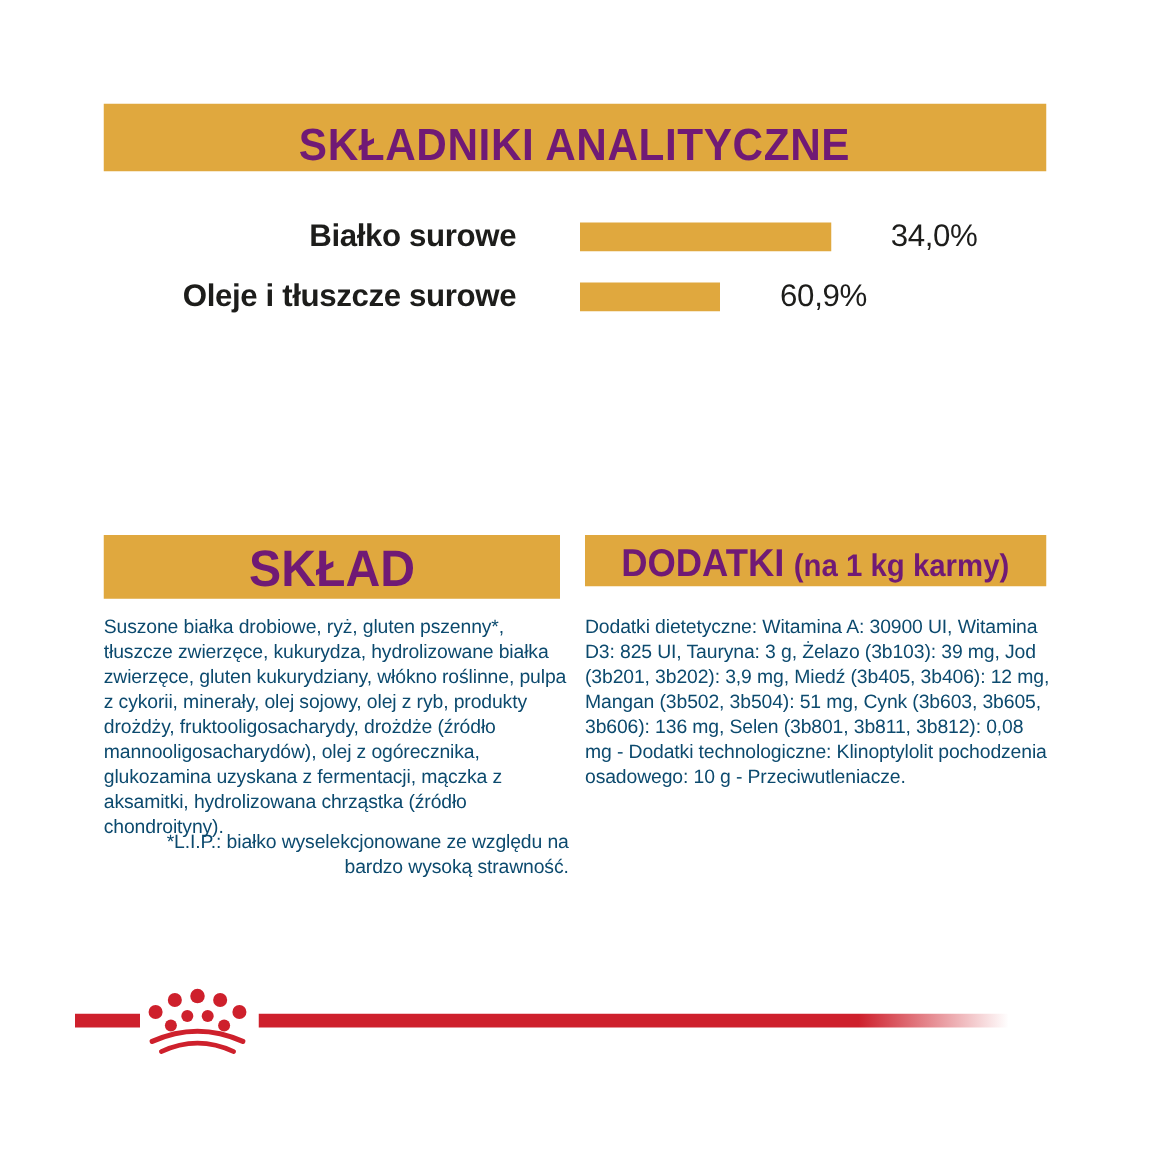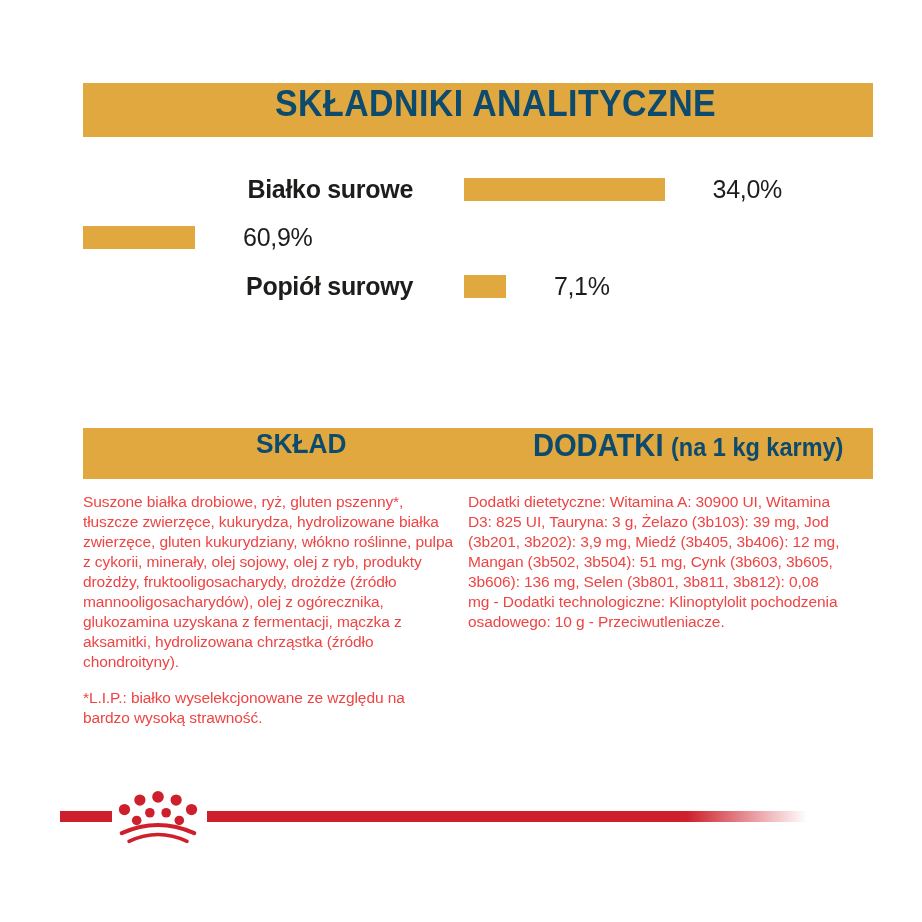--- a/index.html
+++ b/index.html
@@ -5,49 +5,48 @@
   html,body{margin:0;padding:0;}
   body{
     width:922px;height:922px;background:#ffffff;
     font-family:"Liberation Sans", sans-serif;
     color:#1d1d1b;overflow:hidden;
   }
   .page{position:relative;width:922px;height:922px;background:#fff;}
 
   
   .banner{
-    position:absolute;background:#e0a83e;color:#0c4a6e;
-    display:flex;align-items:flex-start;justify-content:center;
+    position:absolute;background:#e0a83e;color:#701a75;
+    display:flex;align-items:flex-end;justify-content:center;
     font-weight:700;
-    padding-left:36px;
   }
   .banner-main{left:83px;top:83px;width:754px;height:54px;font-size:36px;letter-spacing:.5px;}
-  .banner-skład{left:83px;top:428px;width:365px;height:51px;font-size:28px;}
-  .banner-dodatki{left:468px;top:428px;width:369px;height:51px;font-size:31px;white-space:nowrap;}
+  .banner-skład{left:83px;top:428px;width:365px;height:51px;font-size:41px;}
+  .banner-dodatki{left:468px;top:428px;width:369px;height:41px;font-size:31px;white-space:nowrap;}
   .banner .cond{transform:scaleX(.94);transform-origin:center;display:inline-block;}
   .banner-dodatki .suffix{font-size:25px;margin-left:8px;font-weight:700;}
 
   
   .chart{position:absolute;left:83px;top:165px;width:754px;}
   .chart-row{display:flex;align-items:center;height:48.5px;gap:37px;}
   .chart-label{
     width:330px;text-align:right;font-size:25px;font-weight:700;
     padding-right:14px;flex:0 0 auto;letter-spacing:-.3px;
   }
   .chart-bar{height:23px;background:#e0a83e;flex:0 0 auto;}
   .chart-value{font-size:25px;font-weight:400;margin-left:11px;letter-spacing:-.3px;}
 
   
   .bodytext{
     position:absolute;width:372px;font-size:15.5px;line-height:20px;
-    letter-spacing:-.1px;color:#ef4444;
+    letter-spacing:-.1px;color:#0c4a6e;
   }
   .col-left{left:83px;top:492px;}
   .col-right{left:468px;top:492px;}
-  .footnote{left:83px;top:688px;}
+  .footnote{left:83px;top:664px;text-align:right;}
 
   
   .redline-left{position:absolute;left:60px;top:811px;width:52px;height:11px;background:#ce202c;}
   .redline-right{
     position:absolute;left:207px;top:811px;width:600px;height:11px;
     background:linear-gradient(90deg,#ce202c 0%,#ce202c 80%,rgba(206,32,44,0) 100%);
   }
   .crown{position:absolute;left:112px;top:786px;width:92px;height:58px;}
 </style>
 </head>
@@ -59,27 +58,23 @@
     <span class="cond">SKŁADNIKI ANALITYCZNE</span>
   </div>
 
   <div class="chart" id="chart-rows">
       <div class="chart-row">
         <div class="chart-label">Białko surowe</div>
         <div class="chart-bar" style="width: 200.6px; background: rgb(224, 168, 62);"></div>
         <div class="chart-value">34,0%</div>
       </div>
       <div class="chart-row">
+        <div class="chart-label">Oleje i tłuszcze surowe</div>
         <div class="chart-bar" style="width: 112.1px; background: rgb(224, 168, 62);"></div>
         <div class="chart-value">60,9%</div>
-      </div>
-      <div class="chart-row">
-        <div class="chart-label">Popiół surowy</div>
-        <div class="chart-bar" style="width: 41.89px; background: rgb(224, 168, 62);"></div>
-        <div class="chart-value">7,1%</div>
       </div>
     </div>
 
   <div class="banner banner-skład">
     <span class="cond">SKŁAD</span>
   </div>
 
   <div class="banner banner-dodatki">
     <span class="cond"><span>DODATKI</span><span class="suffix">(na 1 kg karmy)</span></span>
   </div>

